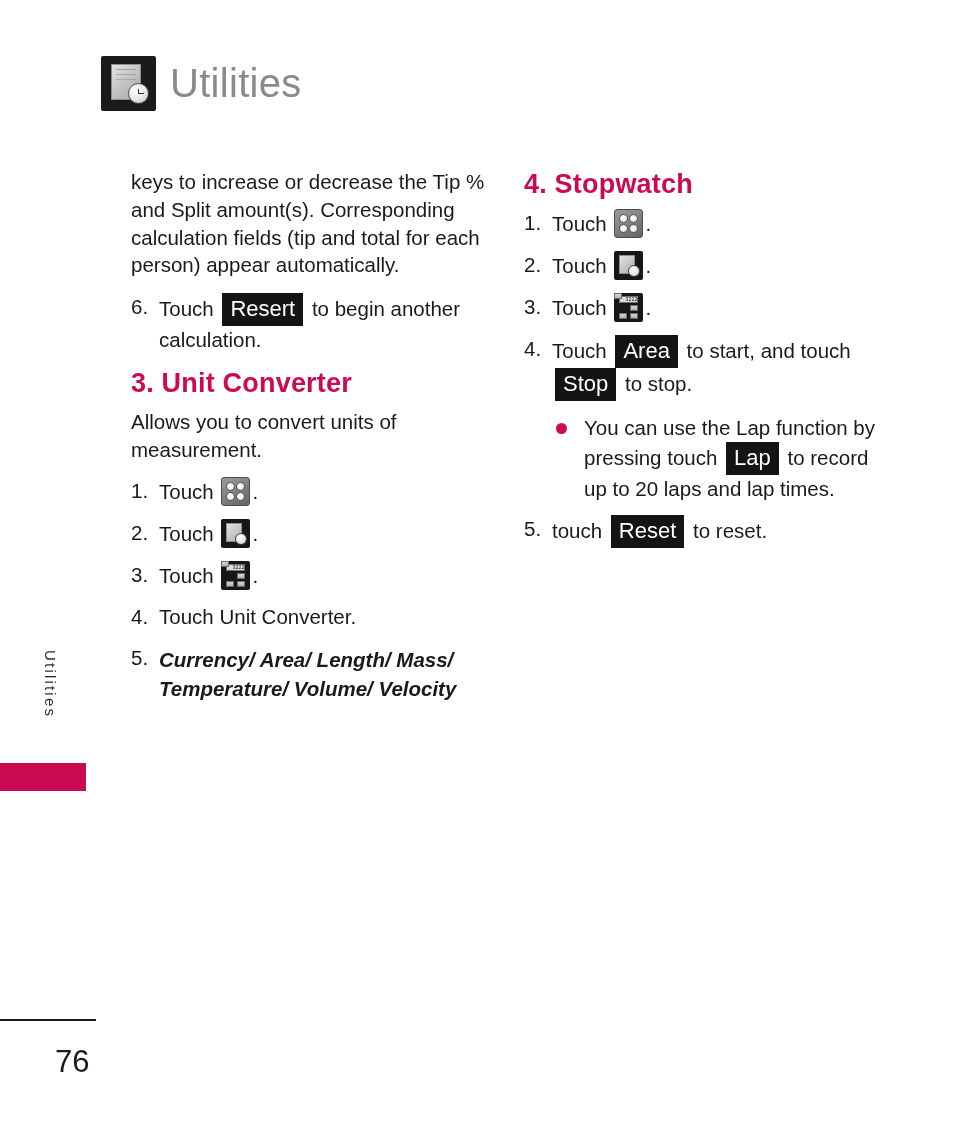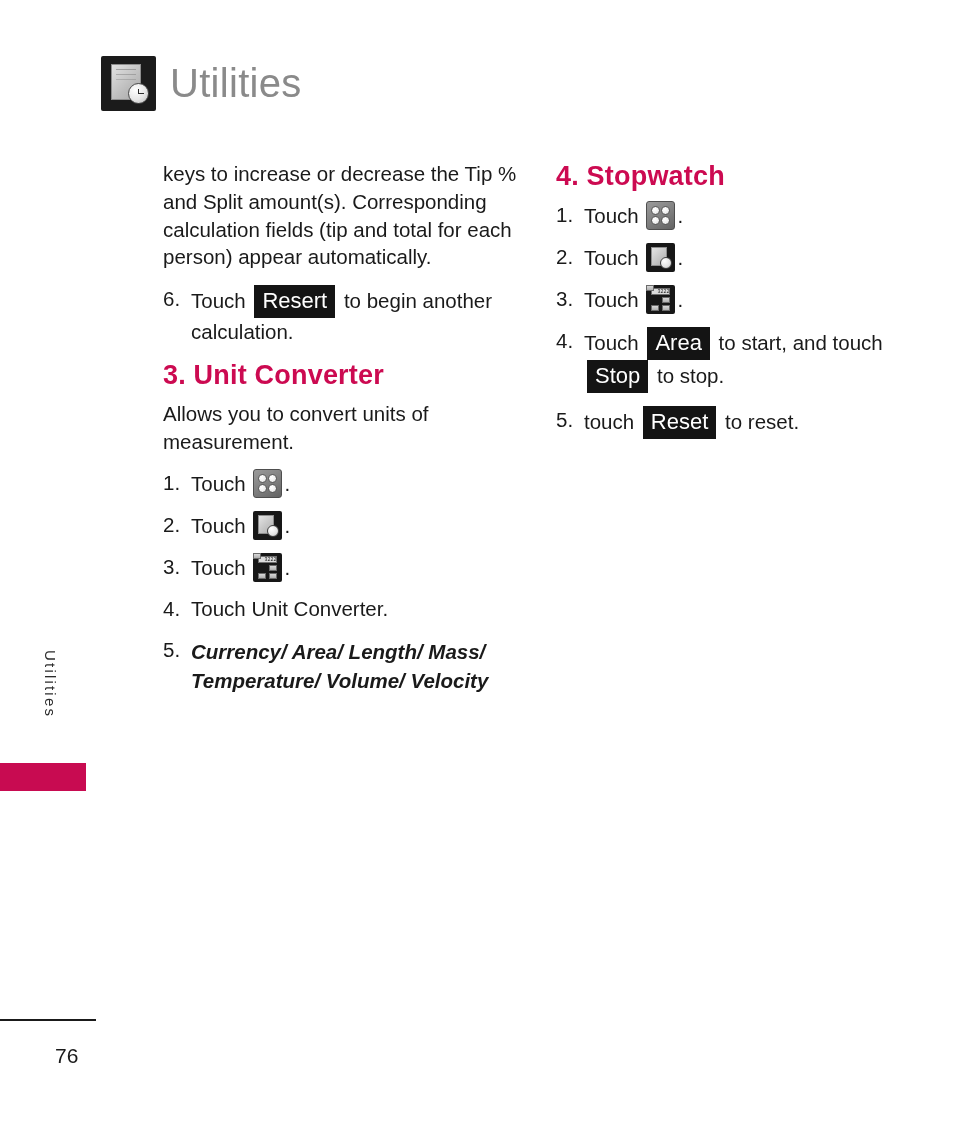--- a/index.html
+++ b/index.html
@@ -102,30 +102,29 @@
     left: 0;
     top: 1019px;
     width: 96px;
     height: 1.6px;
     background: #1a1a1a;
   }
   .page-number {
     position: absolute;
     left: 55px;
     top: 1044px;
-    font-size: 21px;
+    font-size: 31px;
     color: #1a1a1a;
   }
 
   
   .col {
     position: absolute;
-    top: 160px;
+    top: 168px;
     width: 362px;
-    margin-left: 32px;
   }
   .col-left  { left: 131px; }
   .col-right { left: 524px; }
 
   h2.section {
     font-size: 27px;
     font-weight: 700;
     color: #cc0a51;
     margin: 0 0 8px 0;
     line-height: 1.22;
@@ -351,20 +350,25 @@
   </div>
 
   <div class="step">
     <span class="num">4.</span><span>Touch</span>
     <span class="chip">Area</span>
     <span>to start, and touch</span>
     <span class="chip">Stop</span>
     <span>to stop.</span>
   </div>
 
+  <div class="sub-bullet">
+    <span class="dot"></span><span>You can use the Lap function by pressing touch</span>
+    <span class="chip">Lap</span>
+    <span>to record up to 20 laps and lap times.</span>
+  </div>
 
   <div class="step">
     <span class="num">5.</span><span>touch</span>
     <span class="chip">Reset</span>
     <span>to reset.</span>
   </div>
 
 </div>
 
 <div class="footer-rule"></div>

